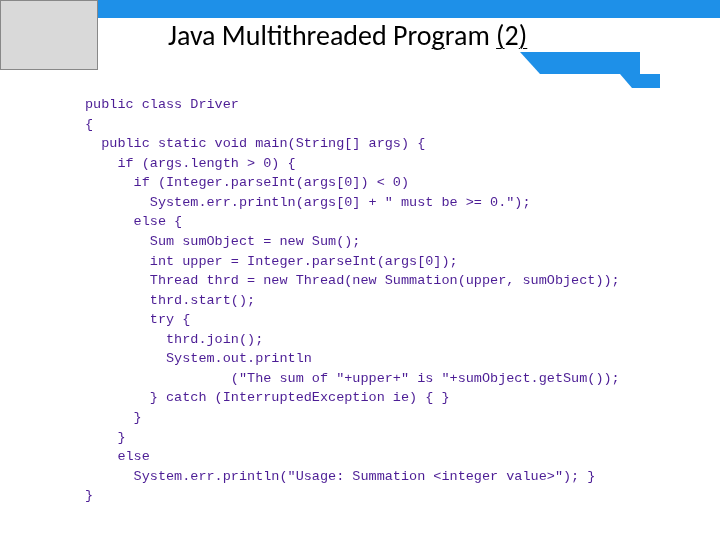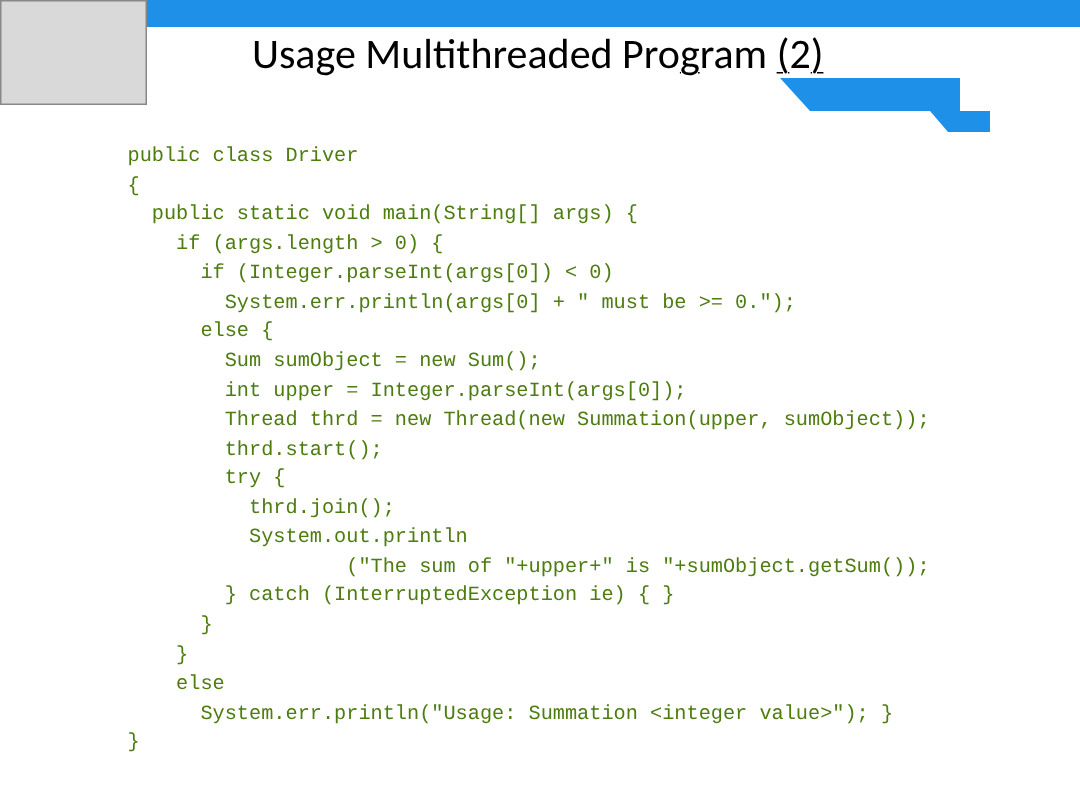--- a/index.html
+++ b/index.html
@@ -96,32 +96,32 @@
       border-right: 12px solid #1e90e8;
     }
     .code-area {
       position: absolute;
       top: 95px;
       left: 85px;
       right: 40px;
       font-family: Consolas, "Courier New", monospace;
       font-size: 13.5px;
       line-height: 1.45;
-      color: #4d7c0f;
+      color: #4c1d95;
       white-space: pre;
     }
   </style>
 </head>
 <body>
 
 <div class="header-area">
   <div class="blue-bar"></div>
   <div class="gray-box"></div>
   <div class="title">
-    <span>Usage Multithreaded Pro</span><u>g</u><span>ram </span><u>(</u><span>2</span><u>)</u>
+    <span>Java Multithreaded Pro</span><u>g</u><span>ram </span><u>(</u><span>2</span><u>)</u>
   </div>
   <div class="blue-deco">
     <div class="rect"></div>
     <div class="small"></div>
   </div>
 </div>
 
 <div class="code-area">public class Driver
 {
   public static void main(String[] args) {

